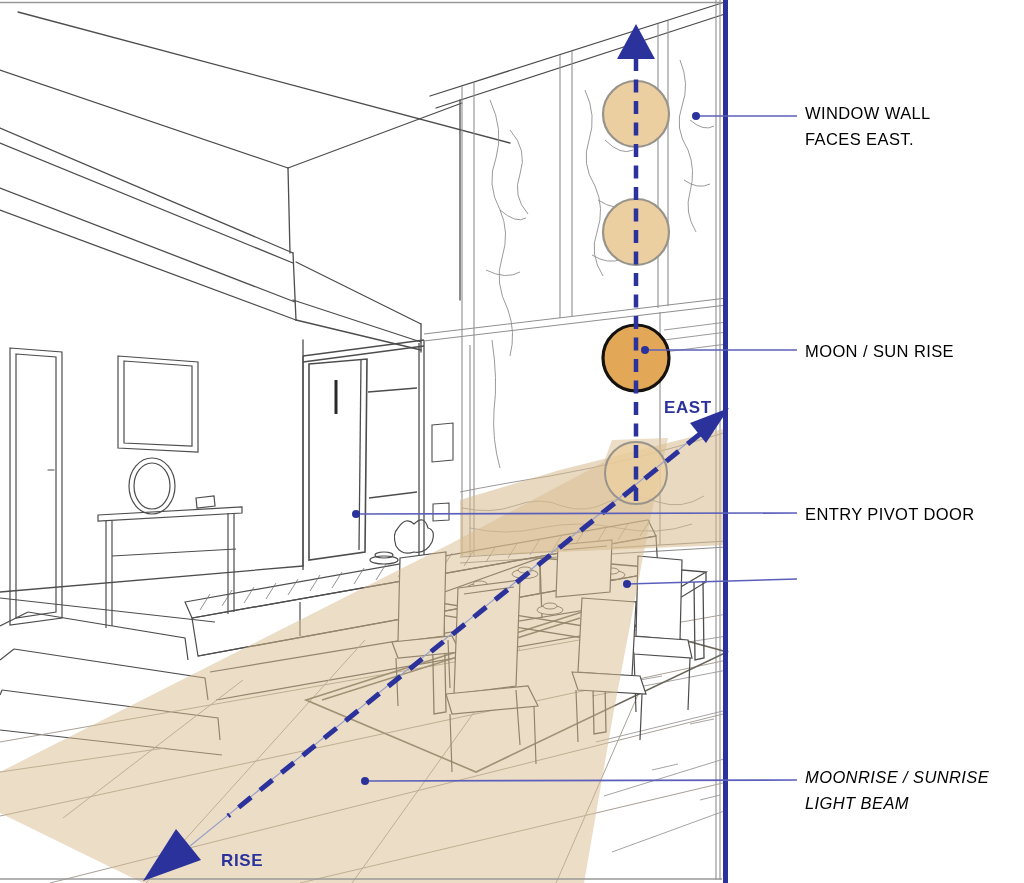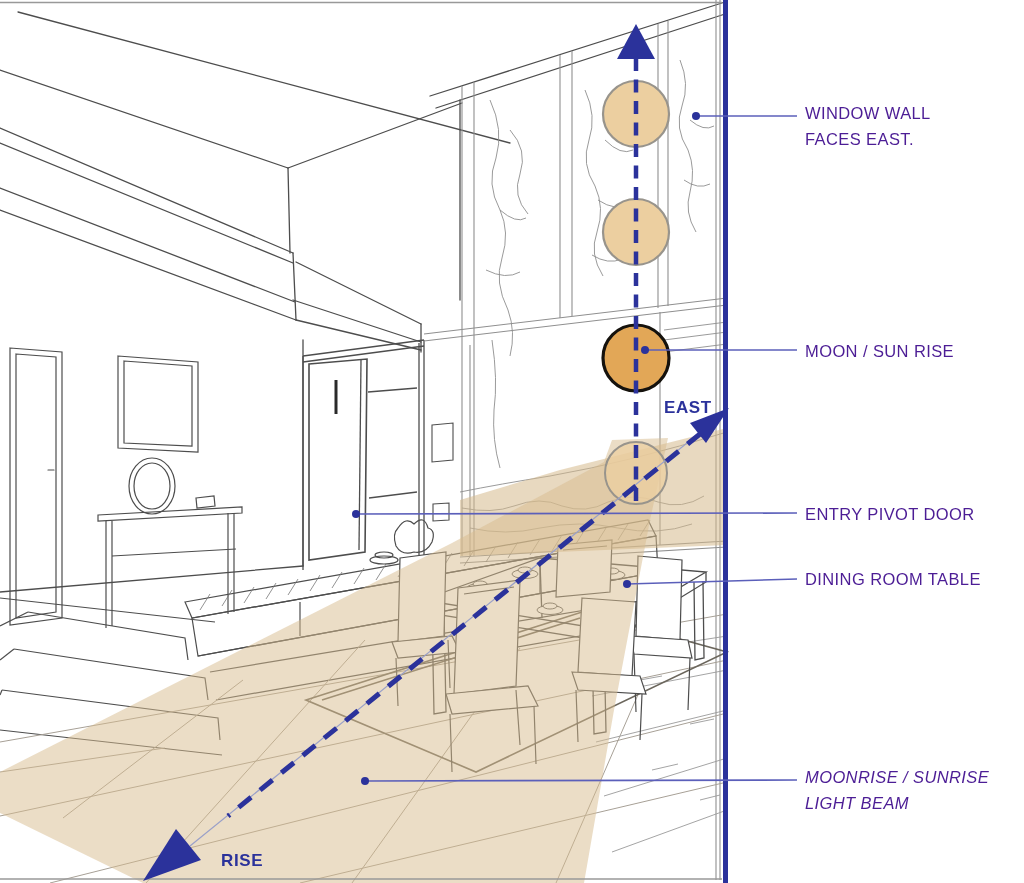--- a/index.html
+++ b/index.html
@@ -6,21 +6,21 @@
   .canvas{
     position:relative;
     width:1024px;height:883px;
     background:#ffffff;
     font-family:"Liberation Sans", sans-serif;
     overflow:hidden;
   }
   .canvas svg{position:absolute;left:0;top:0;}
   .anno-label{
     position:absolute;
-    color:#4c1d95;
+    color:#000000;
     font-size:16.5px;
     line-height:26px;
     letter-spacing:0.4px;
     white-space:pre-line;
     font-weight:400;
   }
   .dir-label{
     position:absolute;
     color:#2B329B;
     font-size:17px;
@@ -291,17 +291,16 @@
   </g>
 </svg>
 
 <div class="dir-label" style="left:664px;top:398px;">EAST</div>
 <div class="dir-label" style="left:221px;top:851px;">RISE</div>
 
 <div class="anno-label" style="left:805px;top:100px;width:200px;">WINDOW WALL
 FACES EAST.</div>
 <div class="anno-label" style="left:805px;top:338px;width:210px;">MOON / SUN RISE</div>
 <div class="anno-label" style="left:805px;top:501px;width:210px;">ENTRY PIVOT DOOR</div>
-<div class="anno-label" style="left:805px;top:566px;width:210px;">DINING ROOM TABLE</div>
 <div class="anno-label" style="left:805px;top:764px;width:210px;font-style:italic;">MOONRISE / SUNRISE
 LIGHT BEAM</div>
 
 </div>
 
 </body></html>

